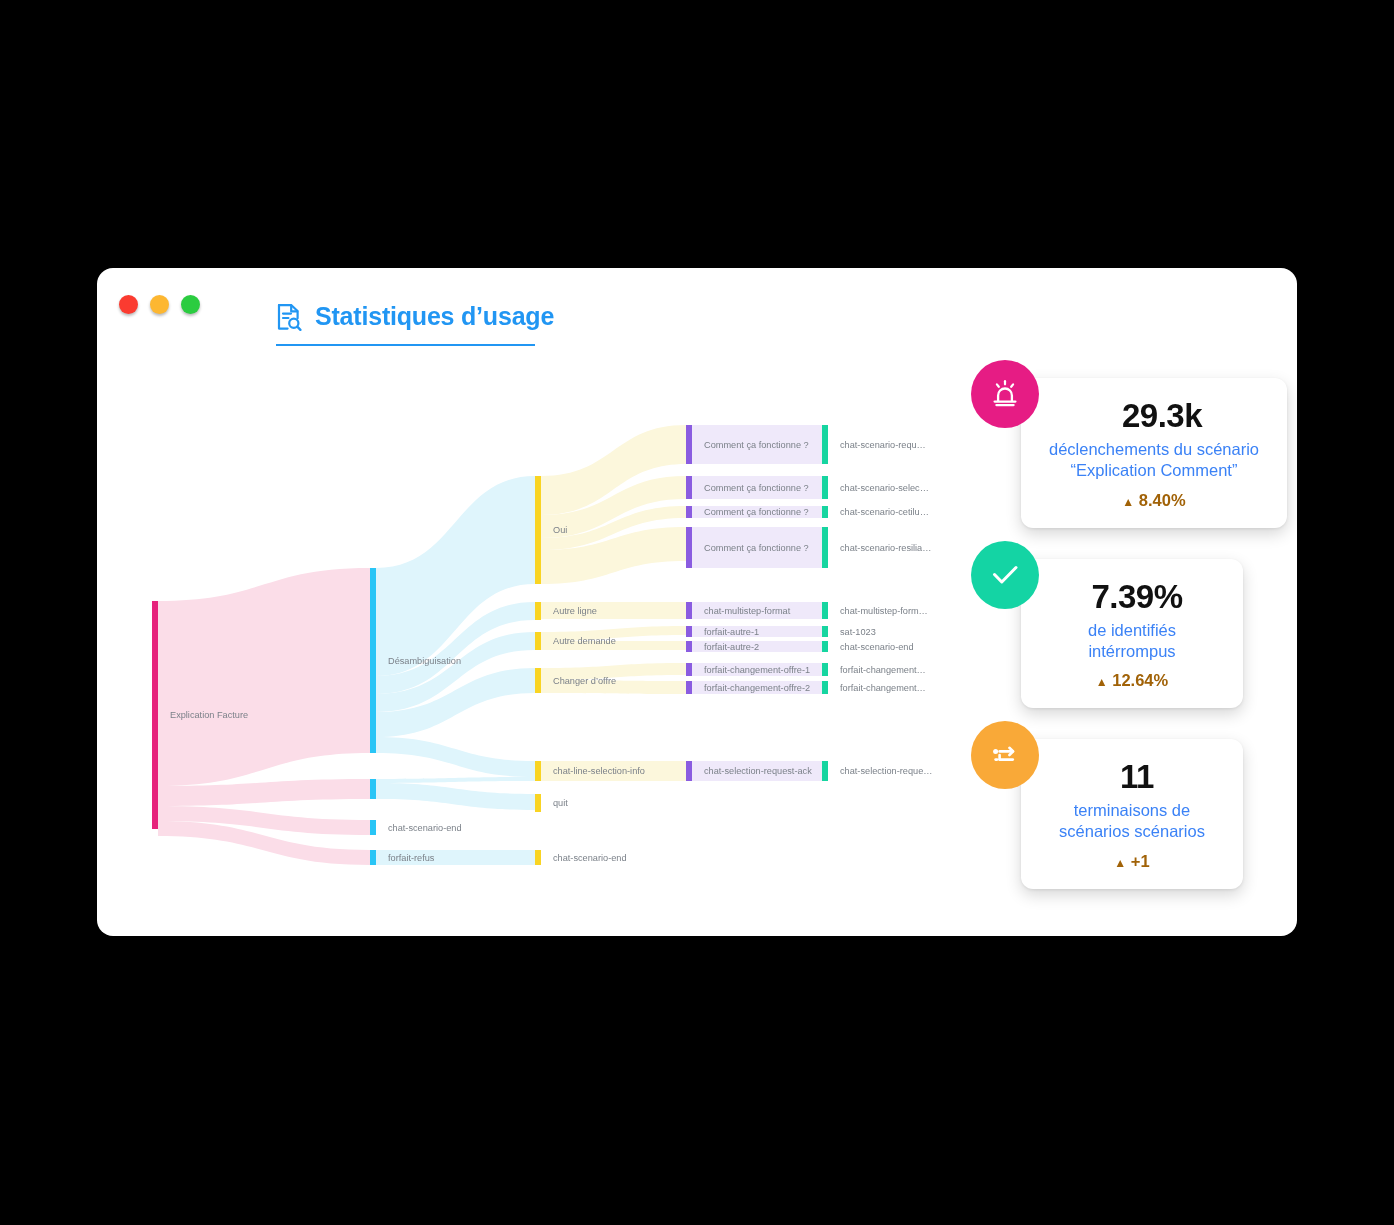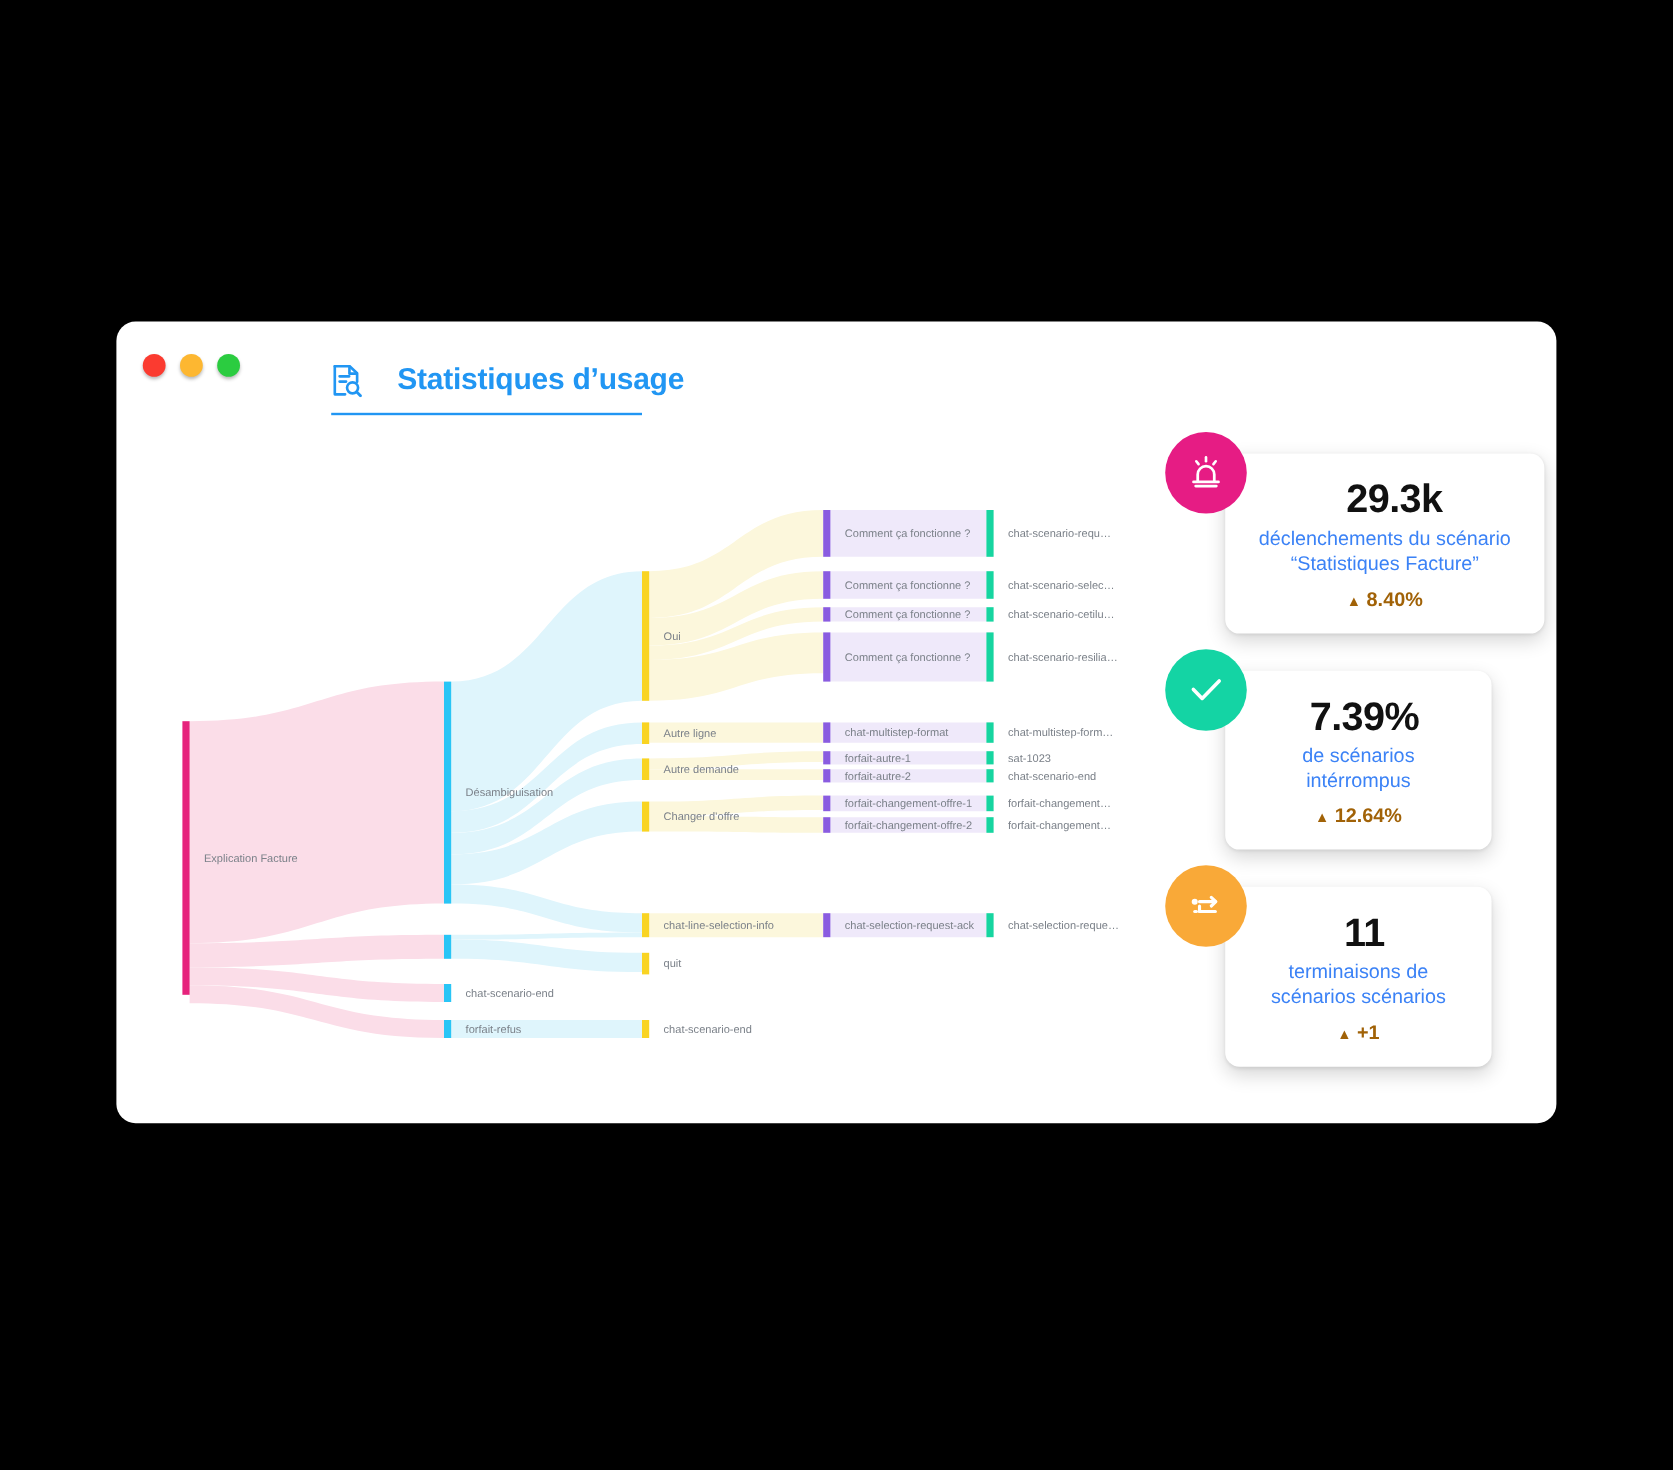--- a/index.html
+++ b/index.html
@@ -24,21 +24,21 @@
   .dot { width: 19px; height: 19px; border-radius: 50%; box-shadow: 0 2px 3px rgba(0,0,0,.28); }
   .dot.red { background: #FB3B30; }
   .dot.amber { background: #FDB731; }
   .dot.green { background: #2BCC40; }
 
   .title-wrap {
     position: absolute; left: 179px; top: 34px;
     width: 259px;
     border-bottom: 2.5px solid #2196F3;
     padding-bottom: 13px;
-    display: flex; align-items: center; gap: 29px;
+    display: flex; align-items: center; gap: 13px;
   }
   .title-icon { width: 26px; height: 28px; flex: none; display:block; }
   .title-text {
     color: #2196F3;
     font-size: 25px;
     font-weight: bold;
     letter-spacing: -0.2px;
     white-space: nowrap;
   }
 
@@ -234,37 +234,37 @@
             <path d="M9.9 8.4l1.9 2.4" stroke="#fff" stroke-width="2.2" stroke-linecap="round"></path>
             <path d="M26.1 8.4l-1.9 2.4" stroke="#fff" stroke-width="2.2" stroke-linecap="round"></path>
             <path d="M11.1 25.3v-5.9a6.9 6.9 0 0 1 13.8 0v5.9" stroke="#fff" stroke-width="2.3" stroke-linejoin="round"></path>
             <path d="M7.6 25.6h20.8" stroke="#fff" stroke-width="2.3" stroke-linecap="round"></path>
             <path d="M9.4 29.1h17.2" stroke="#fff" stroke-width="2.3" stroke-linecap="round"></path>
           </svg>
         </div>
         <div class="card-value">29.3k</div>
         <div class="card-label">
           <div>déclenchements du scénario</div>
-          <div>“Statistiques Facture”</div>
+          <div>“Explication Comment”</div>
         </div>
         <div class="card-delta">
           <span class="arrow">▲</span>
           <span>8.40%</span>
         </div>
       </div>
 
       <div class="card c2">
         <div class="badge" style="background:#14D4A4">
           <svg width="38" height="38" viewBox="0 0 38 38" fill="none" xmlns="http://www.w3.org/2000/svg">
             <path d="M8.5 18.5L15.8 26 30 11.5" stroke="#fff" stroke-width="3" stroke-linecap="round" stroke-linejoin="round"></path>
           </svg>
         </div>
         <div class="card-value">7.39%</div>
         <div class="card-label">
-          <div>de scénarios</div>
+          <div>de identifiés</div>
           <div>intérrompus</div>
         </div>
         <div class="card-delta">
           <span class="arrow">▲</span>
           <span>12.64%</span>
         </div>
       </div>
 
       <div class="card c3">
         <div class="badge" style="background:#F9A938">

